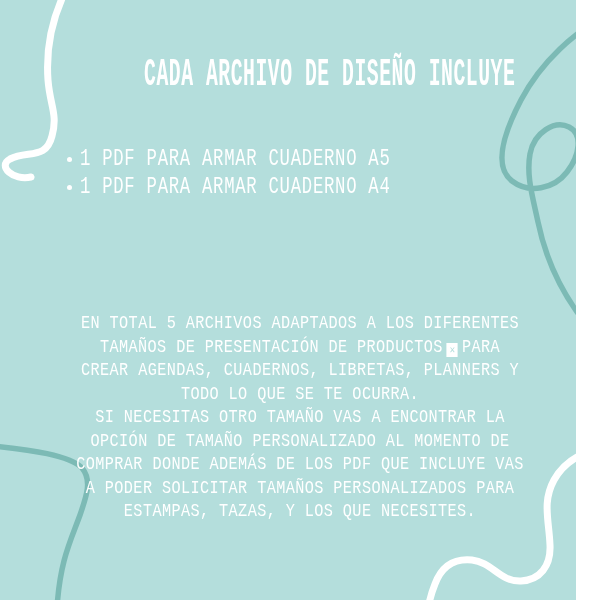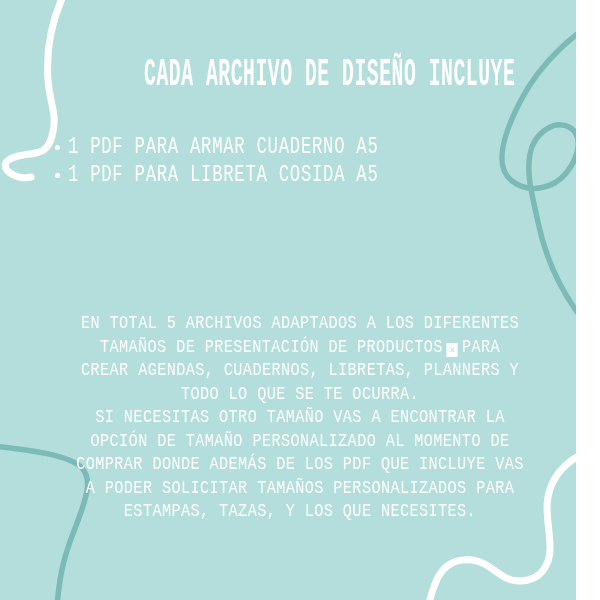--- a/index.html
+++ b/index.html
@@ -18,21 +18,21 @@
   .title{
     position:absolute;top:56px;left:0;width:600px;margin:0;
     text-align:center;
     color:var(--text,#ffffff);
     font-size:38px;line-height:38px;font-weight:bold;
     letter-spacing:1px;white-space:nowrap;
     transform:scaleX(0.52);transform-origin:50% 50%;
   }
 
   .features{
-    position:absolute;top:133px;left:55px;margin:0;padding:0;list-style:none;
+    position:absolute;top:133px;left:55px;margin:12px;padding:0;list-style:none;
   }
   .feature{display:flex;align-items:center;height:28.3px;}
   .dot{
     width:5px;height:5px;border-radius:50%;
     background:var(--text,#ffffff);
     margin-right:8px;flex:none;
   }
   .feature-text{
     color:var(--text,#ffffff);
     font-size:24px;line-height:28.3px;letter-spacing:1px;
@@ -70,21 +70,21 @@
 
   <h1 class="title">CADA ARCHIVO DE DISEÑO INCLUYE</h1>
 
   <ul class="features">
     <li class="feature">
       <span class="dot"></span>
       <span class="feature-text">1 PDF PARA ARMAR CUADERNO A5</span>
     </li>
     <li class="feature">
       <span class="dot"></span>
-      <span class="feature-text">1 PDF PARA LIBRETA COSIDA A5</span>
+      <span class="feature-text">1 PDF PARA ARMAR CUADERNO A4</span>
     </li>
   </ul>
 
   <div class="paragraph">
     <div class="pline">EN TOTAL 5 ARCHIVOS ADAPTADOS A LOS DIFERENTES</div>
     <div class="pline">
       <span>TAMAÑOS DE PRESENTACIÓN DE PRODUCTOS</span><span class="tofu">✕</span><span>PARA</span>
     </div>
     <div class="pline">CREAR AGENDAS, CUADERNOS, LIBRETAS, PLANNERS Y</div>
     <div class="pline">TODO LO QUE SE TE OCURRA.</div>

